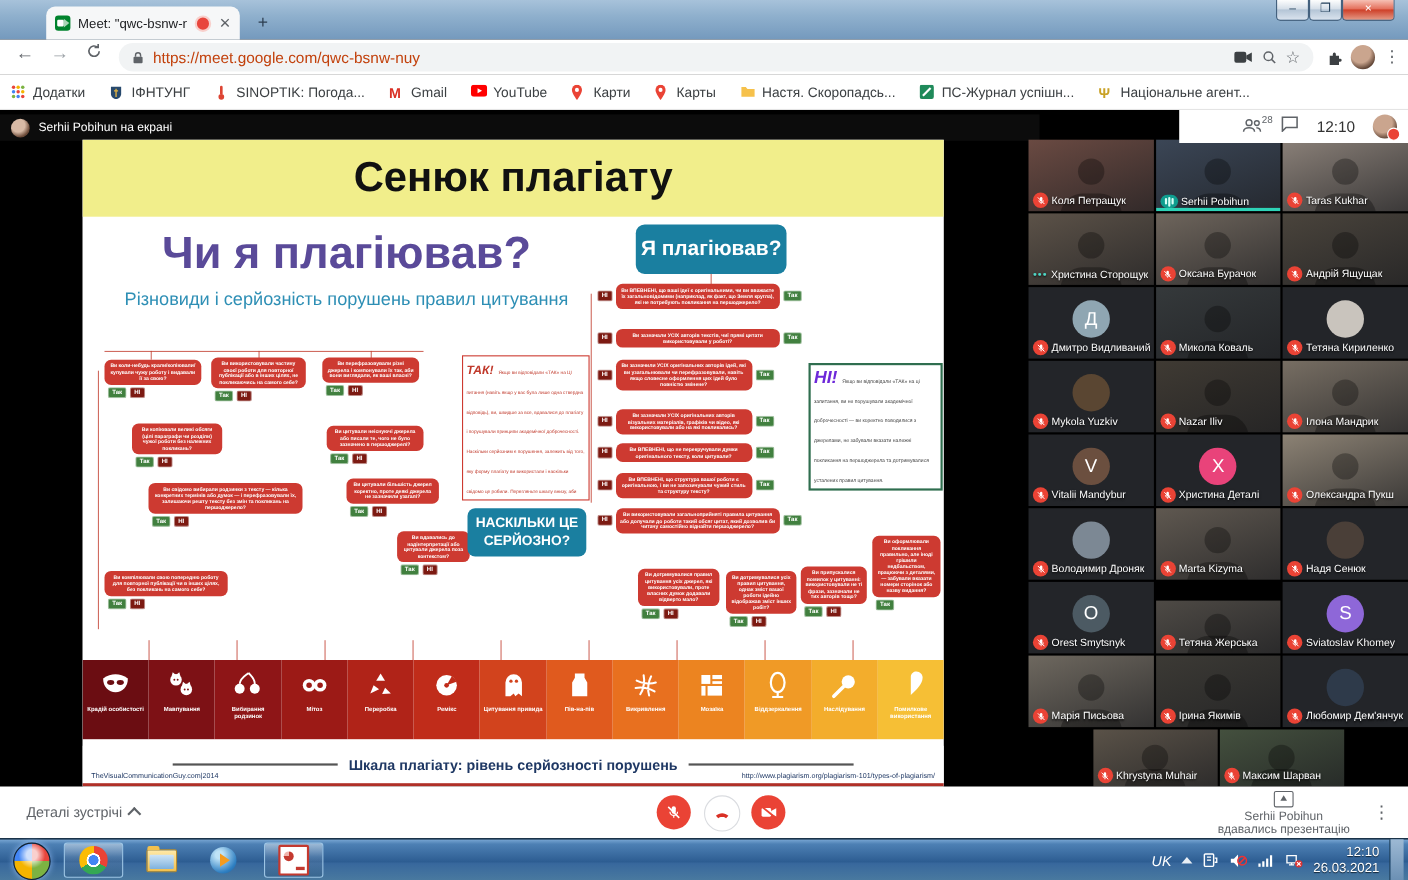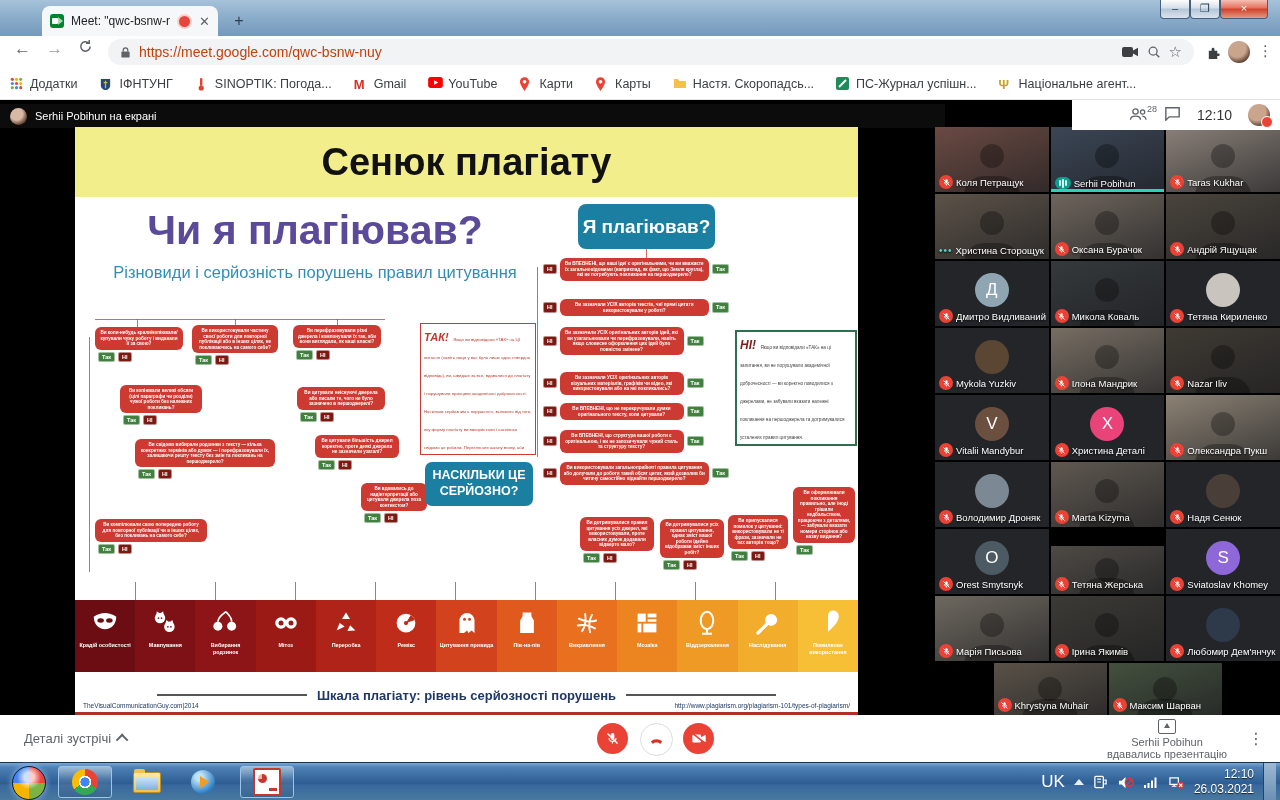--- a/index.html
+++ b/index.html
@@ -85,21 +85,21 @@
   .chip.yes{background:#41803f;}
   .chip.no{background:#7c1a12;}
   .rrow{position:absolute;left:468px;width:186px;display:flex;align-items:center;gap:3px;}
   .rrow .fbox{flex:1;}
   #yesbox{position:absolute;left:345px;top:196px;width:116px;height:132px;border:1.5px solid #cd3a31;
     background:#fff;padding:3px;box-sizing:border-box;overflow:hidden;}
   #yesbox .bt{font-style:italic;font-weight:bold;color:#c0392b;font-size:11px;display:inline;}
   #yesbox .tx{color:#c0392b;font-size:4.3px;line-height:1.25;text-align:justify;display:inline;}
   #nobox{position:absolute;left:660px;top:203px;width:122px;height:116px;border:2px solid #2f6e4f;
     background:#fff;padding:3px;box-sizing:border-box;overflow:hidden;}
-  #nobox .bt{font-style:italic;font-weight:bold;color:#7f1d1d;font-size:12px;display:inline;}
+  #nobox .bt{font-style:italic;font-weight:bold;color:#6d28d9;font-size:16px;display:inline;}
   #nobox .tx{color:#444;font-size:4.6px;line-height:1.3;display:inline;}
   #serious{position:absolute;left:350px;top:335px;width:108px;height:44px;background:#1a7fa0;border-radius:7px;
     color:#fff;font-weight:bold;font-size:12.5px;text-align:center;display:flex;align-items:center;justify-content:center;line-height:1.25;}
   .fl-line{position:absolute;background:#c0392b;opacity:.75;}
   #strip{position:absolute;left:0;top:473px;width:783px;height:72px;display:flex;}
   .cat{flex:1;display:flex;flex-direction:column;align-items:center;justify-content:flex-start;
     padding-top:8px;gap:4px;box-sizing:border-box;}
   .cat svg{width:30px;height:30px;}
   .cat .cl{color:#fff;font-size:5.4px;font-weight:bold;text-align:center;line-height:1.25;padding:0 2px;}
   #sfooter{position:absolute;left:0;top:551px;width:783px;height:34px;background:#fff;
@@ -135,21 +135,21 @@
       conic-gradient(#ea4335 0 33%,#34a853 33% 66%,#fbbc05 66% 100%);}
   .folder-ico{width:26px;height:19px;position:relative;background:linear-gradient(#ffe9a8,#f2c04e);border-radius:2px;border:1px solid #b98e2f;}
   .folder-ico:before{content:"";position:absolute;left:0;top:-4px;width:11px;height:4px;background:#f2c04e;border-radius:2px 2px 0 0;}
   .folder-ico:after{content:"";position:absolute;left:2px;top:4px;right:2px;bottom:2px;background:linear-gradient(#cfe5f7,#7fb2dd);border-radius:1px;}
   .wmp-ico{width:24px;height:24px;border-radius:50%;background:radial-gradient(circle at 35% 30%,#bfe3f7 0 15%,#2e7fc2 70%,#1b5a92);position:relative;}
   .wmp-ico:before{content:"";position:absolute;left:9px;top:6px;border-left:9px solid #f59b1e;border-top:6px solid transparent;border-bottom:6px solid transparent;}
   .ppt-ico{width:24px;height:24px;background:#fff;border:2px solid #c4392f;border-radius:2px;position:relative;}
   .ppt-ico:before{content:"";position:absolute;left:3px;top:4px;width:9px;height:9px;border-radius:50%;background:conic-gradient(#c4392f 0 270deg,#f0b4ad 270deg 360deg);}
   .ppt-ico:after{content:"";position:absolute;right:2px;bottom:3px;width:8px;height:3px;background:#c4392f;}
   #tray{position:absolute;right:0;top:0;height:38px;display:flex;align-items:center;gap:9px;color:#fff;padding-right:4px;}
-  #tray .lang{font-size:17px;}
+  #tray .lang{font-size:13px;font-style:italic;}
   #tray .upar{width:0;height:0;border-left:5px solid transparent;border-right:5px solid transparent;border-bottom:6px solid #e8eef5;}
   #clock{font-size:12px;text-align:right;line-height:1.25;text-shadow:0 1px 1px #123;}
   #showdesk{width:12px;height:38px;background:linear-gradient(#9db9d4,#6a8fb3);border-left:1px solid #22445f;}
   .tray-ico{position:relative;display:flex;align-items:center;justify-content:center;}
 </style>
 </head>
 <body>
 
 <div id="frame">
 
@@ -707,46 +707,46 @@
             <span class="micoff">
               <svg width="9" height="9" viewBox="0 0 24 24">
                 <path d="M12 14a3 3 0 0 0 3-3V6a3 3 0 0 0-6 0v5a3 3 0 0 0 3 3z" fill="#fff"></path>
                 <path d="M6.5 11a5.5 5.5 0 0 0 11 0M12 16.5V20" stroke="#fff" stroke-width="2" fill="none"></path>
                 <line x1="4" y1="4" x2="20" y2="20" stroke="#fff" stroke-width="2.4"></line>
               </svg>
             </span>
             <span>Mykola Yuzkiv</span>
           </div>
         </div>
+        <div class="tile" style="background: linear-gradient(160deg, rgb(63, 58, 51), rgb(28, 29, 32) 140%);">
+          <div class="p-head"></div>
+          <div class="p-body"></div>
+          <div class="nm">
+            <span class="micoff">
+              <svg width="9" height="9" viewBox="0 0 24 24">
+                <path d="M12 14a3 3 0 0 0 3-3V6a3 3 0 0 0-6 0v5a3 3 0 0 0 3 3z" fill="#fff"></path>
+                <path d="M6.5 11a5.5 5.5 0 0 0 11 0M12 16.5V20" stroke="#fff" stroke-width="2" fill="none"></path>
+                <line x1="4" y1="4" x2="20" y2="20" stroke="#fff" stroke-width="2.4"></line>
+              </svg>
+            </span>
+            <span>Nazar Iliv</span>
+          </div>
+        </div>
         <div class="tile" style="background: linear-gradient(160deg, rgb(119, 110, 99), rgb(28, 29, 32) 140%);">
           <div class="p-head"></div>
           <div class="p-body"></div>
           <div class="nm">
             <span class="micoff">
               <svg width="9" height="9" viewBox="0 0 24 24">
                 <path d="M12 14a3 3 0 0 0 3-3V6a3 3 0 0 0-6 0v5a3 3 0 0 0 3 3z" fill="#fff"></path>
                 <path d="M6.5 11a5.5 5.5 0 0 0 11 0M12 16.5V20" stroke="#fff" stroke-width="2" fill="none"></path>
                 <line x1="4" y1="4" x2="20" y2="20" stroke="#fff" stroke-width="2.4"></line>
               </svg>
             </span>
             <span>Ілона Мандрик</span>
-          </div>
-        </div>
-        <div class="tile" style="background: linear-gradient(160deg, rgb(63, 58, 51), rgb(28, 29, 32) 140%);">
-          <div class="p-head"></div>
-          <div class="p-body"></div>
-          <div class="nm">
-            <span class="micoff">
-              <svg width="9" height="9" viewBox="0 0 24 24">
-                <path d="M12 14a3 3 0 0 0 3-3V6a3 3 0 0 0-6 0v5a3 3 0 0 0 3 3z" fill="#fff"></path>
-                <path d="M6.5 11a5.5 5.5 0 0 0 11 0M12 16.5V20" stroke="#fff" stroke-width="2" fill="none"></path>
-                <line x1="4" y1="4" x2="20" y2="20" stroke="#fff" stroke-width="2.4"></line>
-              </svg>
-            </span>
-            <span>Nazar Iliv</span>
           </div>
         </div>
         <div class="tile">
           <div class="avatar-circ" style="background:#6b4f3f;">V</div>
           <div class="nm">
             <span class="micoff">
               <svg width="9" height="9" viewBox="0 0 24 24">
                 <path d="M12 14a3 3 0 0 0 3-3V6a3 3 0 0 0-6 0v5a3 3 0 0 0 3 3z" fill="#fff"></path>
                 <path d="M6.5 11a5.5 5.5 0 0 0 11 0M12 16.5V20" stroke="#fff" stroke-width="2" fill="none"></path>
                 <line x1="4" y1="4" x2="20" y2="20" stroke="#fff" stroke-width="2.4"></line>

